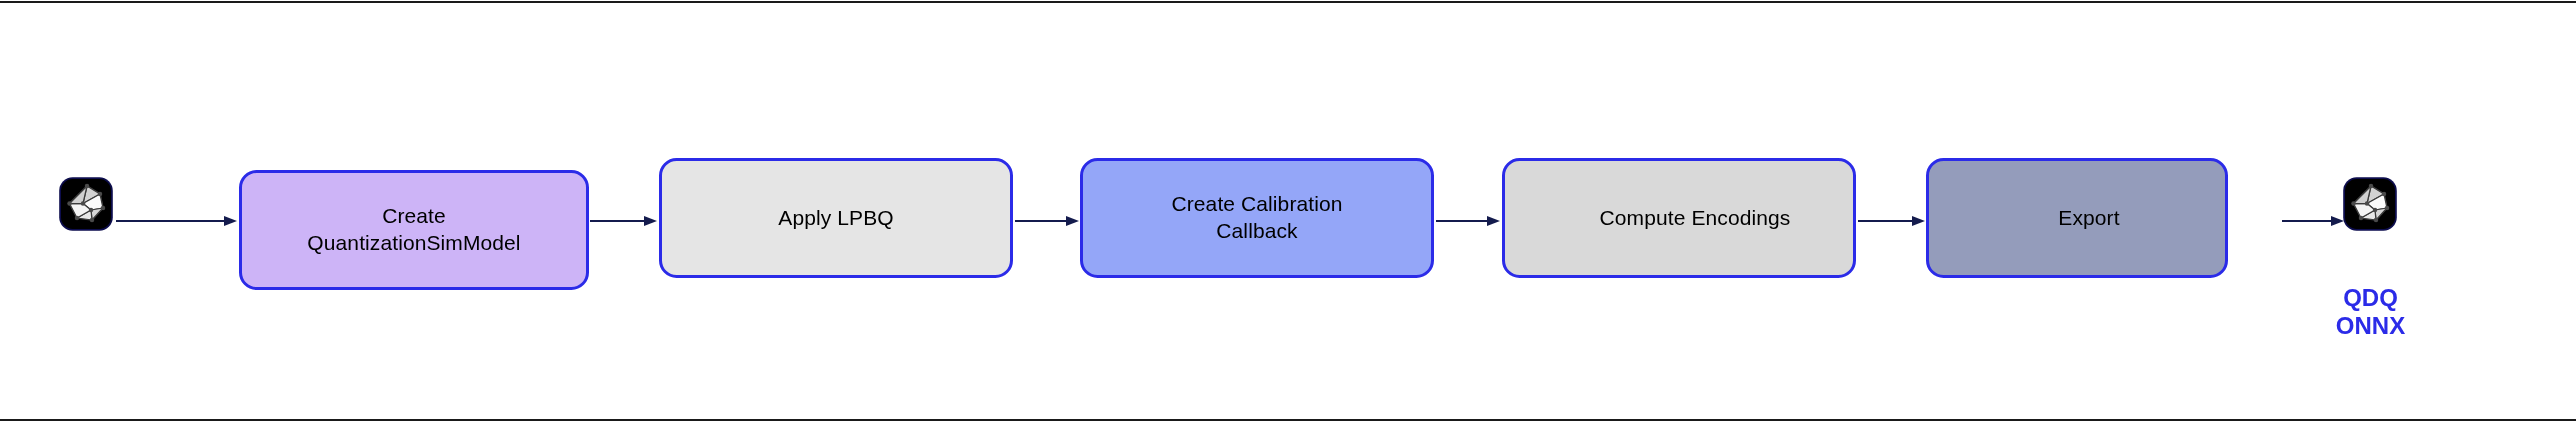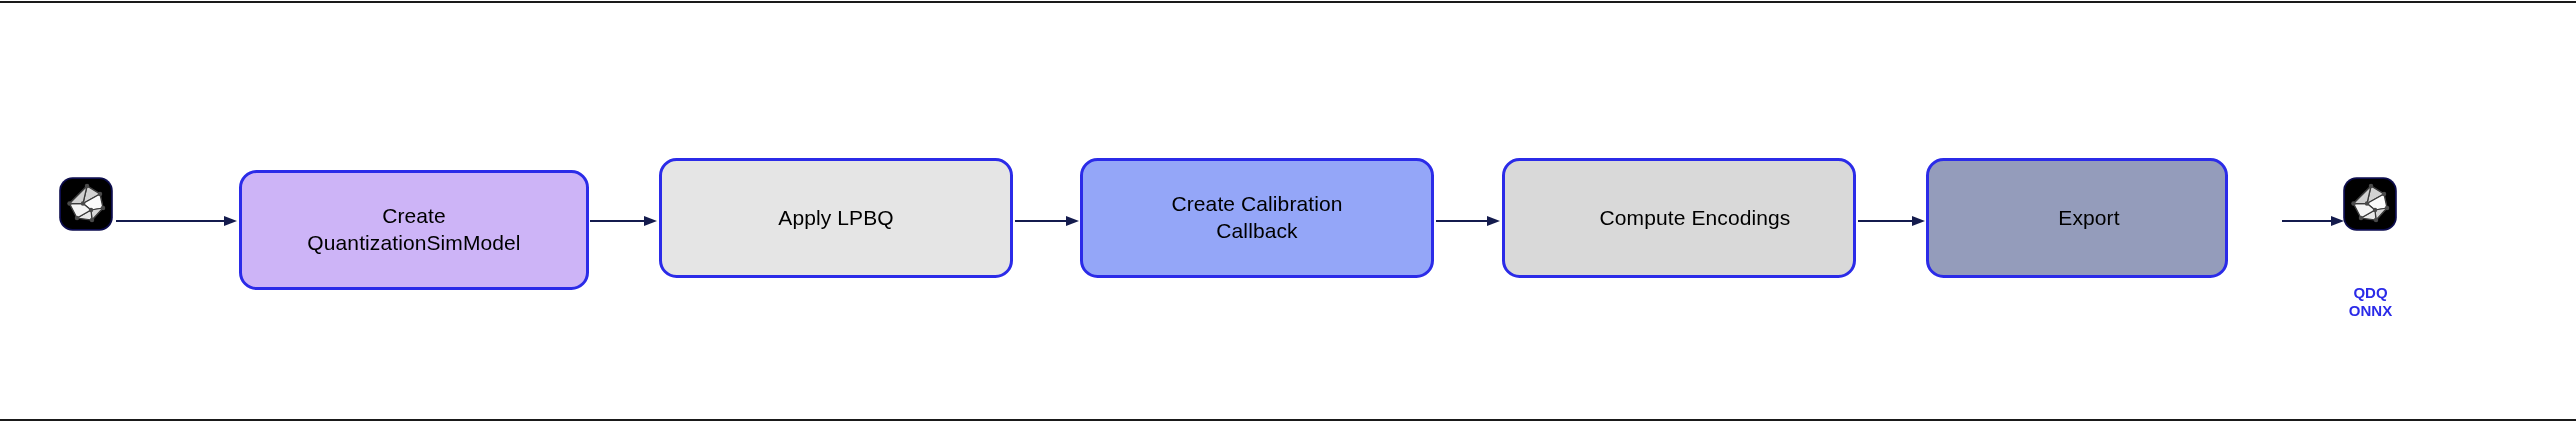--- a/index.html
+++ b/index.html
@@ -87,21 +87,21 @@
     border-top: 5.3px solid transparent;
     border-bottom: 5.3px solid transparent;
     border-left: 13px solid #141b4d;
   }
 
   
   .output-caption {
     position: absolute;
     width: 117px;
     text-align: center;
-    font-size: 15px;
+    font-size: 24px;
     font-weight: bold;
     line-height: 1.18;
     color: #2b2be8;
     white-space: pre-line;
   }
 </style>
 </head>
 <body>
 
 <div id="canvas">

